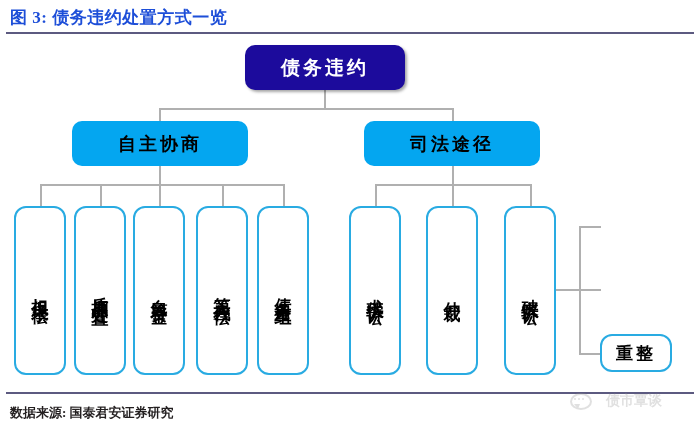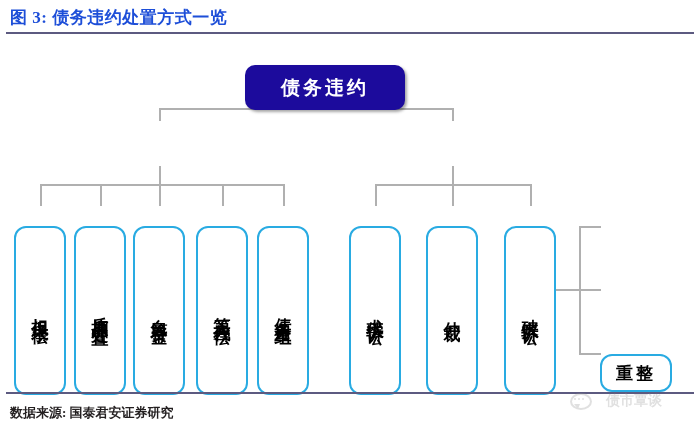--- a/index.html
+++ b/index.html
@@ -105,21 +105,20 @@
   .wm-icon .d3 { left: 12px; }
 
   
   .node {
     position: absolute;
     box-sizing: border-box;
     display: flex;
     align-items: center;
     justify-content: center;
     text-align: center;
-    margin-top: 20px;
   }
 
   .node-root {
     background: #1c0b9c;
     color: #ffffff;
     border-radius: 10px;
     font-size: 19px;
     font-weight: bold;
     letter-spacing: 2px;
     box-shadow: 2px 2px 3px rgba(0,0,0,0.35);
@@ -199,21 +198,27 @@
   <div class="line h" style="left:554px; top:289px; width:26px;"></div>
   <div class="line v" style="left:579px; top:226px; height:128px;"></div>
   <div class="line h" style="left:579px; top:226px; width:22px;"></div>
   <div class="line h" style="left:579px; top:289px; width:22px;"></div>
   <div class="line h" style="left:579px; top:353px; width:22px;"></div>
 
   <div class="node node-root" style="left:245px; top:45px; width:160px; height:45px;">
     <span class="htext">债务违约</span>
   </div>
 
-
+  <div class="node node-l2" style="left:72px; top:121px; width:176px; height:45px;">
+    <span class="htext">自主协商</span>
+  </div>
+
+  <div class="node node-l2" style="left:364px; top:121px; width:176px; height:45px;">
+    <span class="htext">司法途径</span>
+  </div>
 
   <div class="node node-leaf" style="left:14px; top:206px; width:52px; height:169px;">
     <span class="vtext">担保求偿</span>
   </div>
 
   <div class="node node-leaf" style="left:74px; top:206px; width:52px; height:169px;">
     <span class="vtext">质押品处置</span>
   </div>
 
   <div class="node node-leaf" style="left:133px; top:206px; width:52px; height:169px;">

